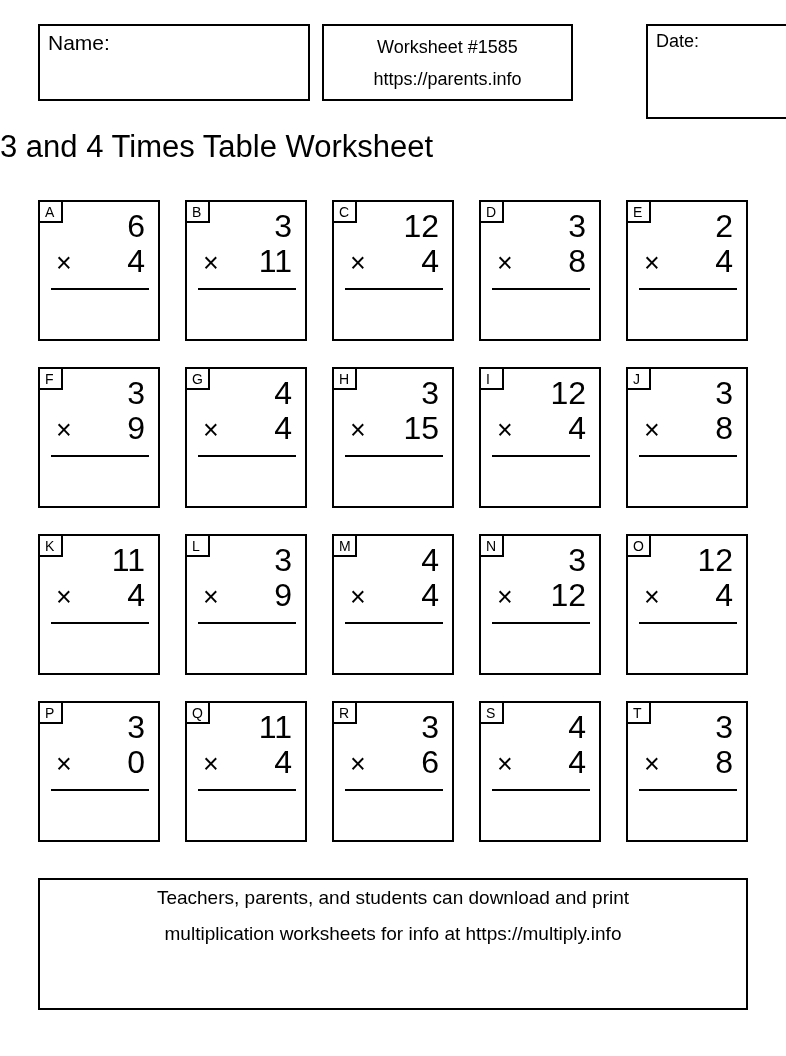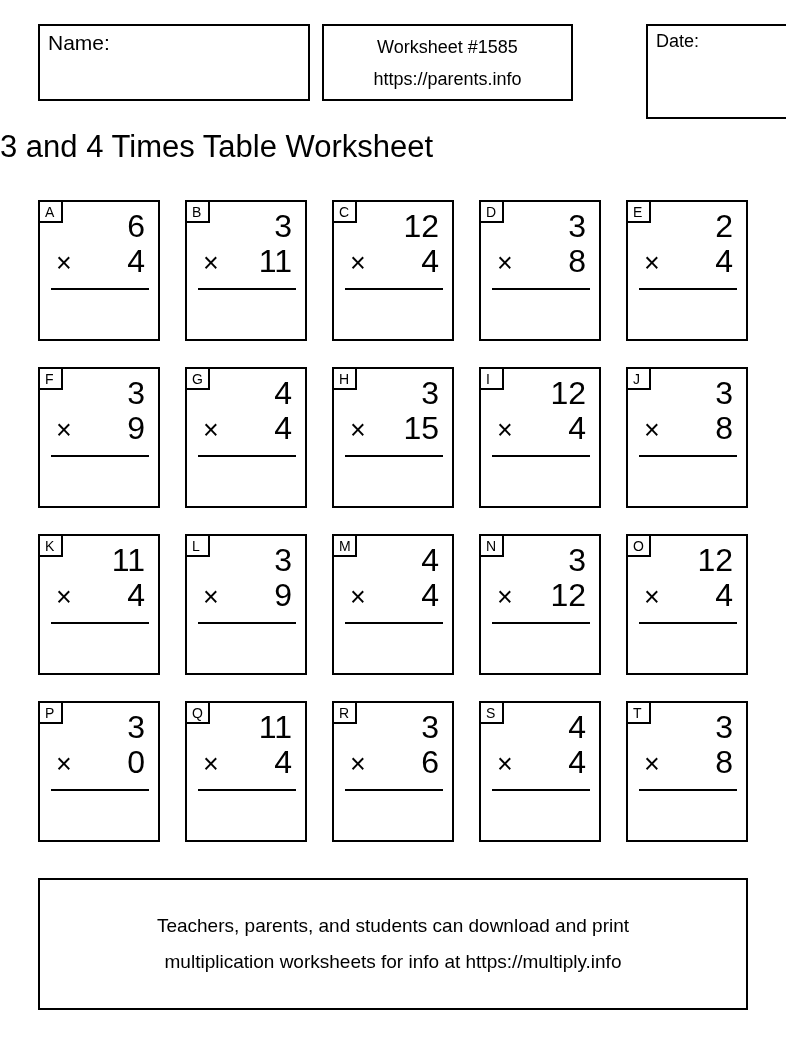--- a/index.html
+++ b/index.html
@@ -35,21 +35,21 @@
   .top-num { text-align: right; padding: 7px 13px 0 0; font-size: 32px; line-height: 34px; }
   .bot-row {
     display: flex; justify-content: space-between; align-items: baseline;
     padding: 0 13px 0 16px; font-size: 32px; line-height: 36px;
   }
   .times { font-size: 27px; }
   .ans-line { border-bottom: 2px solid #000; margin: 7px 9px 0 11px; }
   .footer-box {
     position: absolute; left: 38px; top: 878px; width: 710px; height: 132px;
     border: 2px solid #000; background: #fff;
-    display: flex; flex-direction: column; justify-content: center; align-items: center;
+    display: flex; flex-direction: column; justify-content: flex-start; align-items: center;
     font-size: 19px; line-height: 36px; text-align: center;
   }
 </style>
 </head>
 <body>
 
 <div class="hdr-box name-box">
   <span>Name:</span>
 </div>
 

